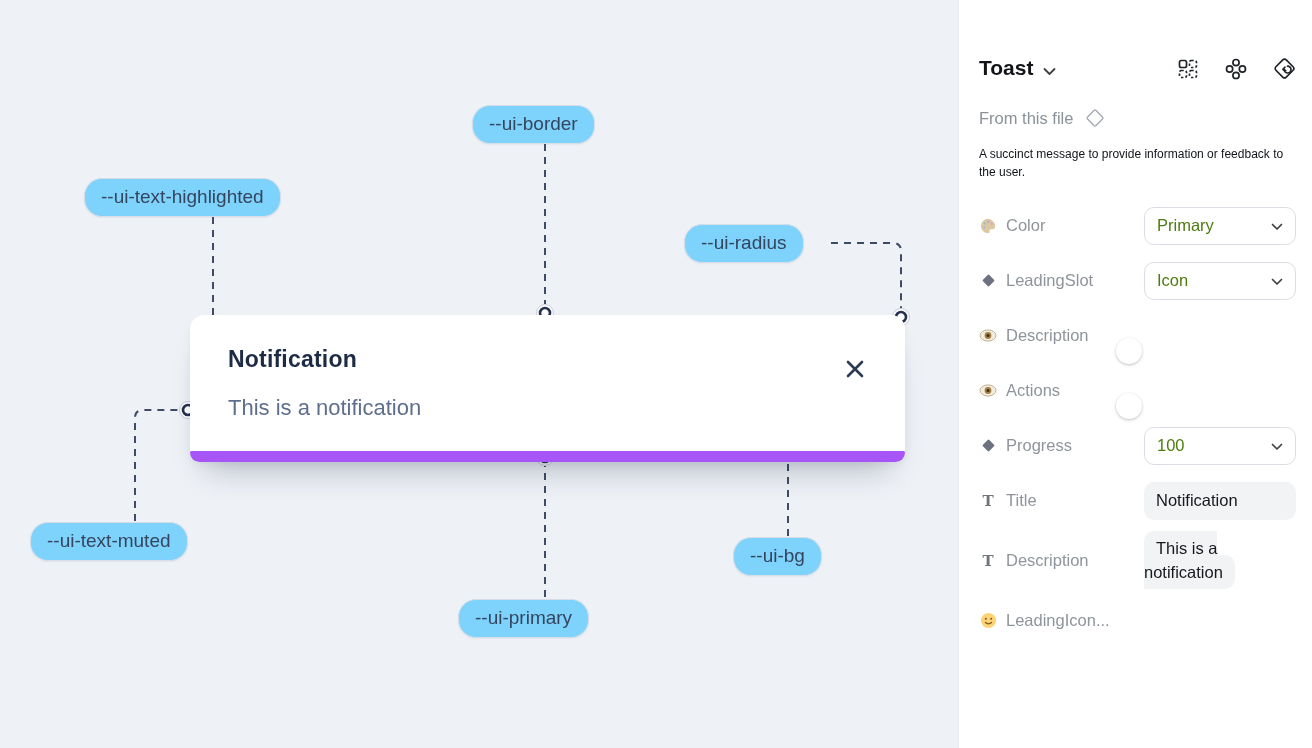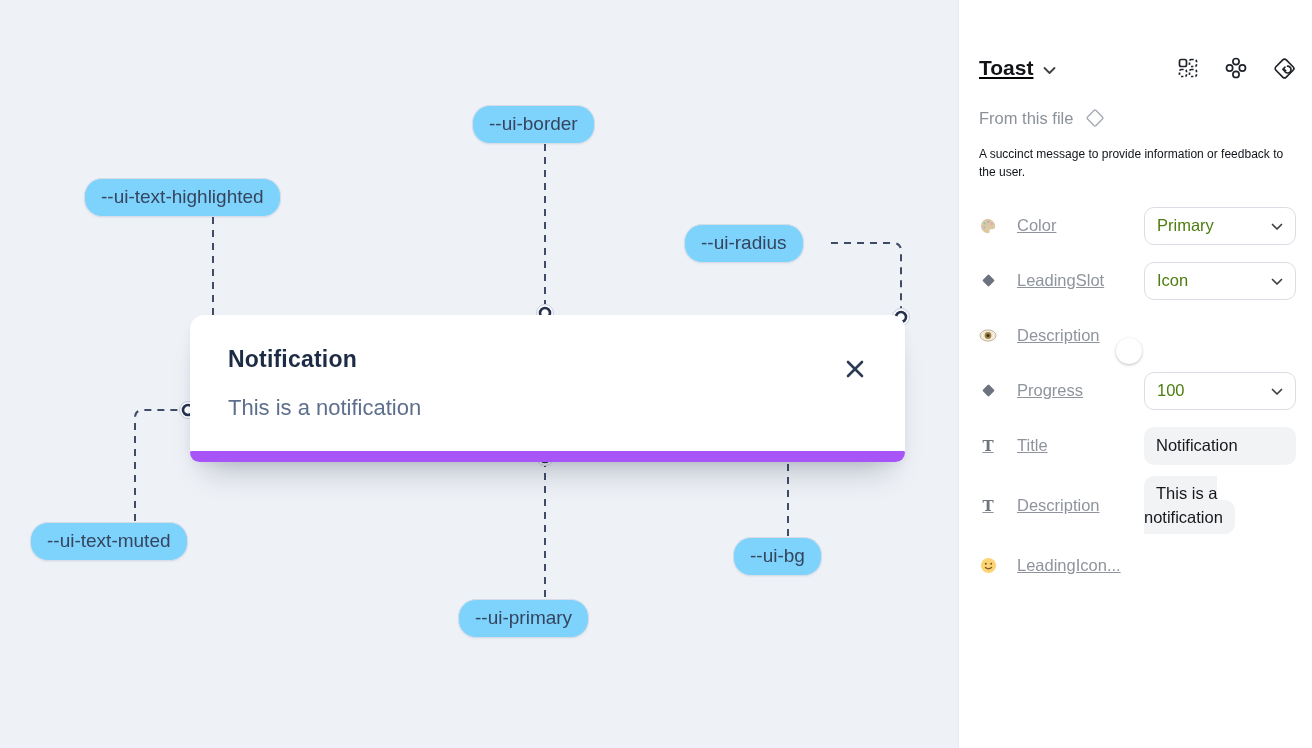--- a/index.html
+++ b/index.html
@@ -31,34 +31,34 @@
   .pill-radius{ left:684px; top:224px; }
   .pill-muted{ left:30px; top:522px; }
   .pill-primary{ left:458px; top:599px; }
   .pill-bg{ left:733px; top:537px; }
 
   
   .panel {
     width:354px; height:748px; background:#ffffff; border-left:1px solid #e8ebf0;
     padding:56px 16px 20px 20px; flex:none;
   }
-  .panel-header { display:flex; align-items:center;text-decoration:underline; }
+  .panel-header { display:flex; align-items:flex-end; }
   .panel-title { font-size:21px; font-weight:700; color:#121417; }
   .title-chevron { margin-left:10px; margin-top:4px; cursor:pointer; }
   .header-icons { margin-left:auto; display:flex; align-items:center; gap:26px; }
   .header-icons svg { cursor:pointer; }
 
   .from-file { display:flex; align-items:center; margin-top:28px; color:#8b9199; font-size:16.5px; }
   .from-file svg { margin-left:12px; }
 
   .panel-desc { margin-top:17px; font-size:12px; line-height:1.53; color:#11141c; max-width:322px; }
 
   .props { margin-top:25px; }
   .prop-row { display:flex; align-items:center; margin-bottom:17px; min-height:38px; }
-  .prop-label { display:flex; align-items:center; gap:20px; font-size:16.5px; color:#8f949c; min-width:0;text-decoration:underline; }
+  .prop-label { display:flex; align-items:center; gap:9px; font-size:16.5px; color:#8f949c; min-width:0; }
   .prop-label .picon { flex:none; display:inline-flex; width:18px; justify-content:center; }
   .prop-control { margin-left:auto; width:152px; flex:none; }
 
   .select {
     display:flex; align-items:center; height:38px; padding:0 12px;
     background:#fff; border:1px solid #dadde3; border-radius:10px; cursor:pointer;
   }
   .select .sel-value { font-size:16.5px; font-weight:500; color:#4d7c0f; flex:1; min-width:0; overflow:hidden; text-overflow:ellipsis; white-space:nowrap; }
   .select .sel-diamond { margin-right:8px; flex:none; display:inline-flex; }
   .select .chev { flex:none; margin-left:6px; }
@@ -229,20 +229,35 @@
                 <circle cx="9" cy="6.5" r="1.5" fill="#3c2f1a"></circle>
               </svg>
           </span>
           <span>Description</span>
         </span>
         <span class="prop-control">
           <span class="toggle" style="background:#2b9ff6;"><span class="knob"></span></span>
         </span>
       </div>
 
+      <div class="prop-row">
+        <span class="prop-label">
+          <span class="picon">
+            <svg width="18" height="13" viewBox="0 0 18 13">
+                <ellipse cx="9" cy="6.5" rx="8" ry="5.6" fill="#f3ecdc" stroke="#c2b296" stroke-width="1"></ellipse>
+                <circle cx="9" cy="6.5" r="3.4" fill="#a07f45"></circle>
+                <circle cx="9" cy="6.5" r="1.5" fill="#3c2f1a"></circle>
+              </svg>
+          </span>
+          <span>Actions</span>
+        </span>
+        <span class="prop-control">
+          <span class="toggle" style="background:#2b9ff6;"><span class="knob"></span></span>
+        </span>
+      </div>
 
       <div class="prop-row">
         <span class="prop-label">
           <span class="picon">
             <svg width="15" height="15" viewBox="0 0 15 15">
                 <rect x="3" y="3" width="9" height="9" rx="1.2" transform="rotate(45 7.5 7.5)" fill="#6d7280"></rect>
               </svg>
           </span>
           <span>Progress</span>
         </span>

